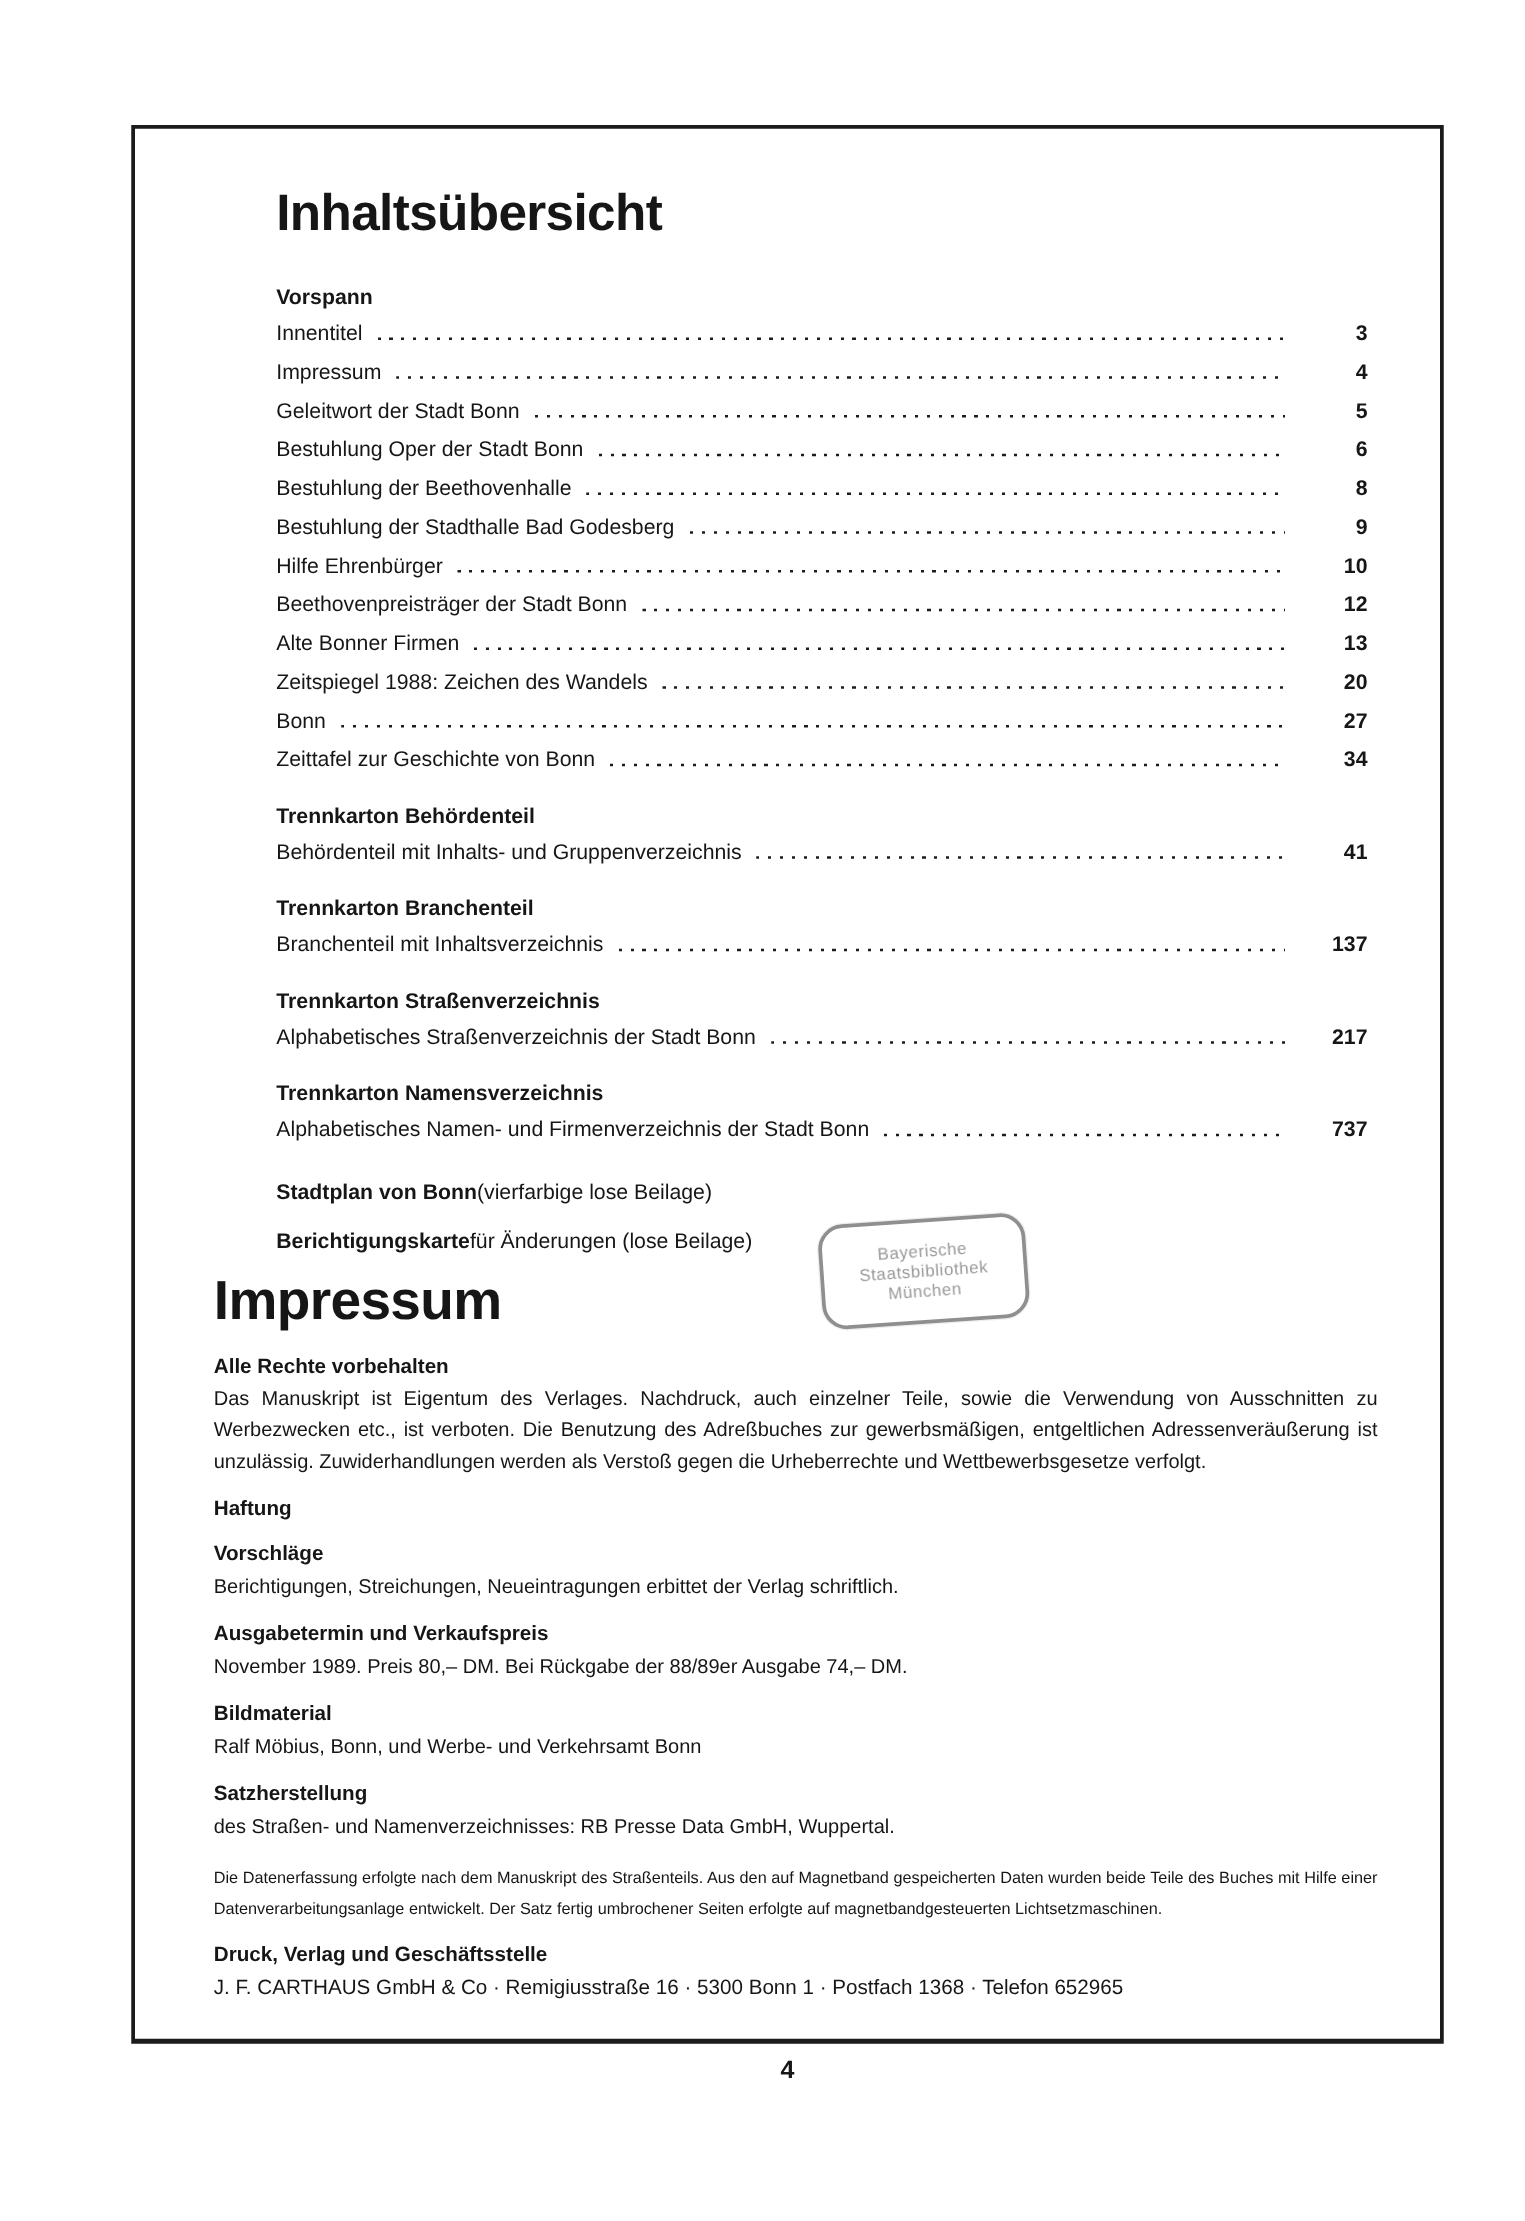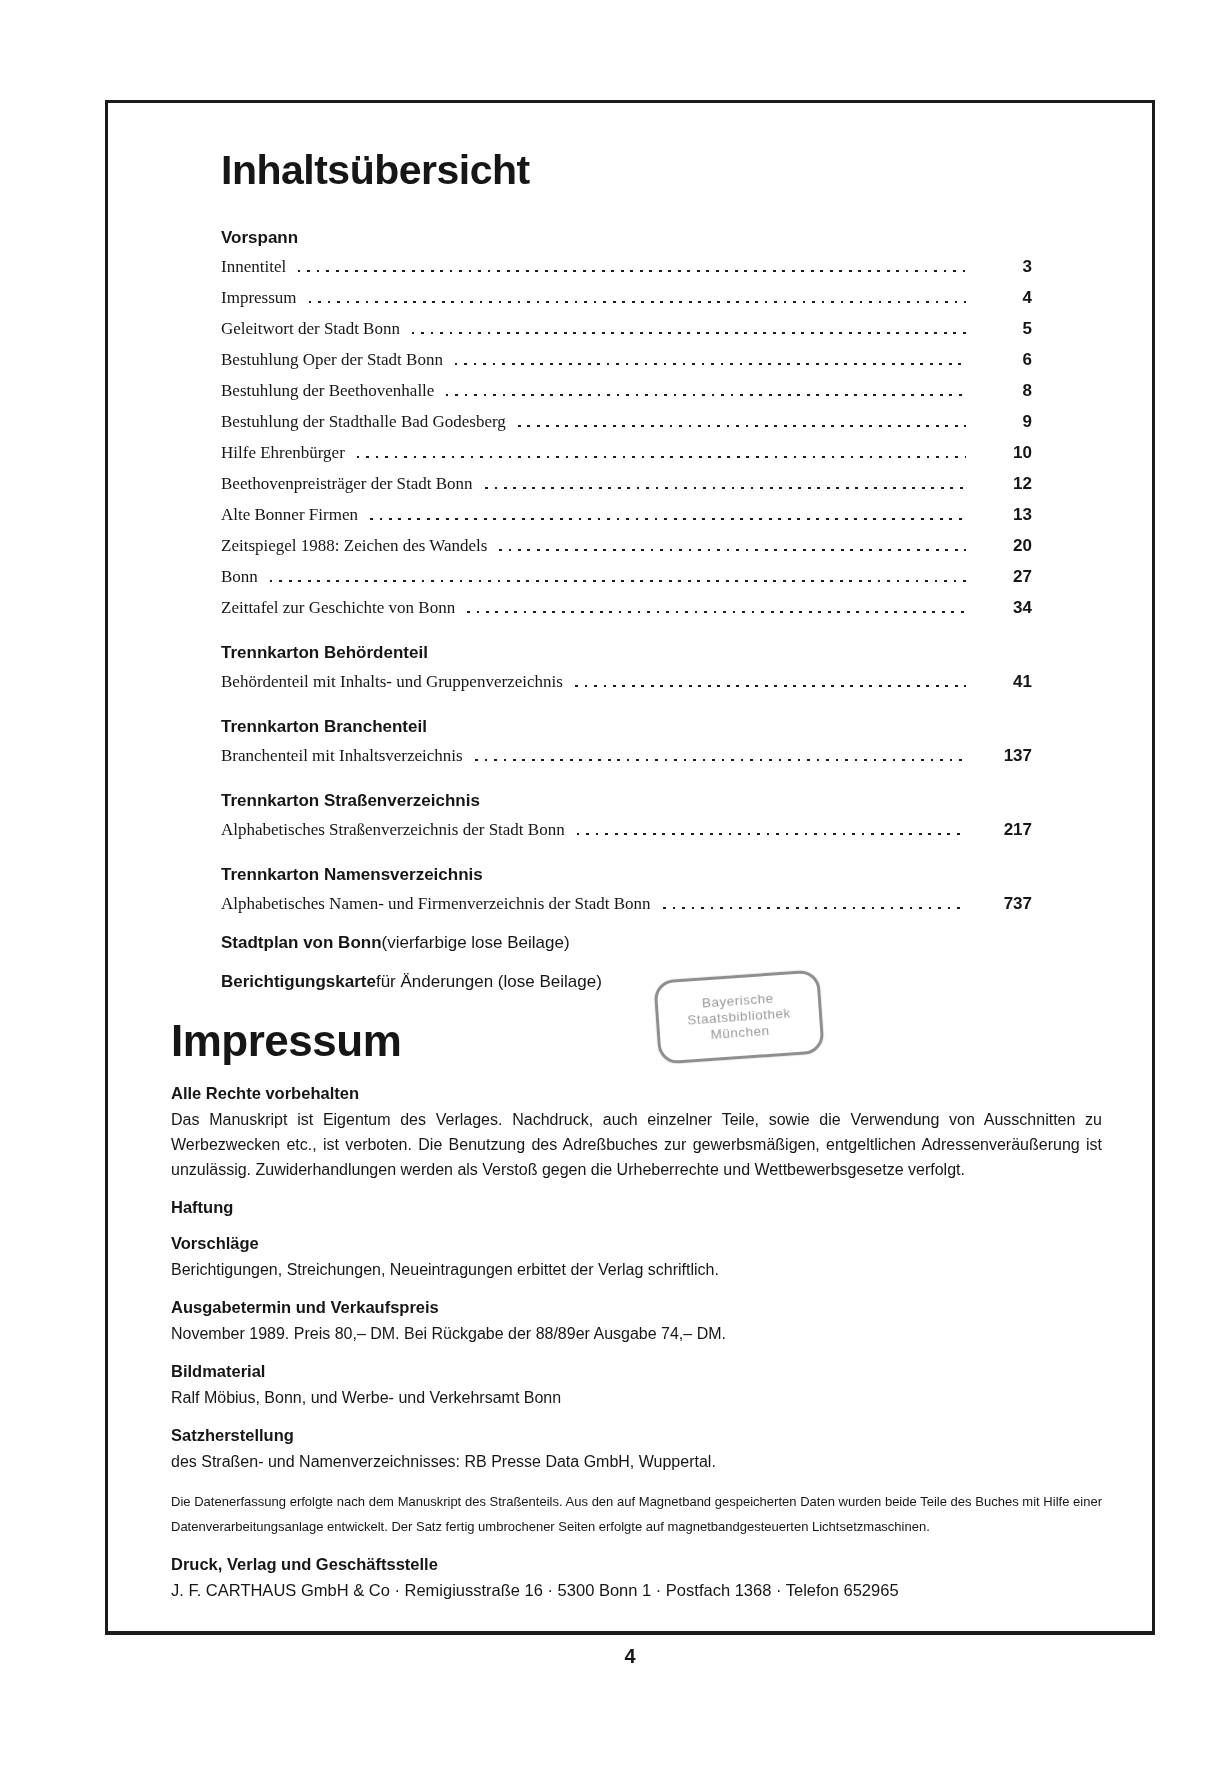--- a/index.html
+++ b/index.html
@@ -9,41 +9,41 @@
     font-family:"Liberation Sans", sans-serif;
     color:#161616;
     -webkit-font-smoothing:antialiased;
   }
   .page-box{
     position:absolute;left:105px;top:100px;width:1050px;height:1535px;
     border:3px solid #1b1b1b;border-bottom-width:4px;box-sizing:border-box;
     background:#fff;
   }
   
-  .toc{padding:45px 120px 0 113px;}
+  .toc{padding:45px 58px 0 113px;}
   .toc-title{
     font-size:41px;font-weight:bold;letter-spacing:-0.5px;
     margin:0 0 36px 0;line-height:44px;
   }
   .toc-heading{
     font-weight:bold;font-size:17px;line-height:20px;
     margin-top:14px;margin-bottom:9px;
   }
   .toc-row{
     display:flex;align-items:baseline;height:31px;
     font-size:17px;
   }
-  .toc-label{flex:0 0 auto;white-space:nowrap;font-family:Liberation Serif, serif;}
+  .toc-label{flex:0 0 auto;white-space:nowrap;}
   .leader{
     flex:1 1 auto;min-width:30px;height:3px;margin:0 10px 0 12px;
     background-image:repeating-linear-gradient(to right,#1d1d1d 0 2.5px,transparent 2.5px 9.5px);
     background-size:100% 2.5px;background-repeat:no-repeat;background-position:left bottom;
   }
   .toc-page{flex:0 0 56px;text-align:right;font-weight:bold;white-space:nowrap;}
-  .toc-mixed{margin-top:8px;height:31px;font-size:17px;display:flex;align-items:flex-start;}
+  .toc-mixed{margin-top:8px;height:31px;font-size:17px;display:flex;align-items:flex-end;}
   .toc-mixed .b{font-weight:bold;}
   
   .stamp{
     position:absolute;left:548px;top:872px;width:160px;height:78px;
     border:3px solid #8f8f8f;border-radius:20px;
     transform:rotate(-4deg);
     display:flex;flex-direction:column;align-items:center;justify-content:center;
     color:#999999;font-size:13.5px;line-height:16px;letter-spacing:0.5px;
     box-shadow:0 0 0 1px rgba(150,150,150,0.15);
     background:transparent;

